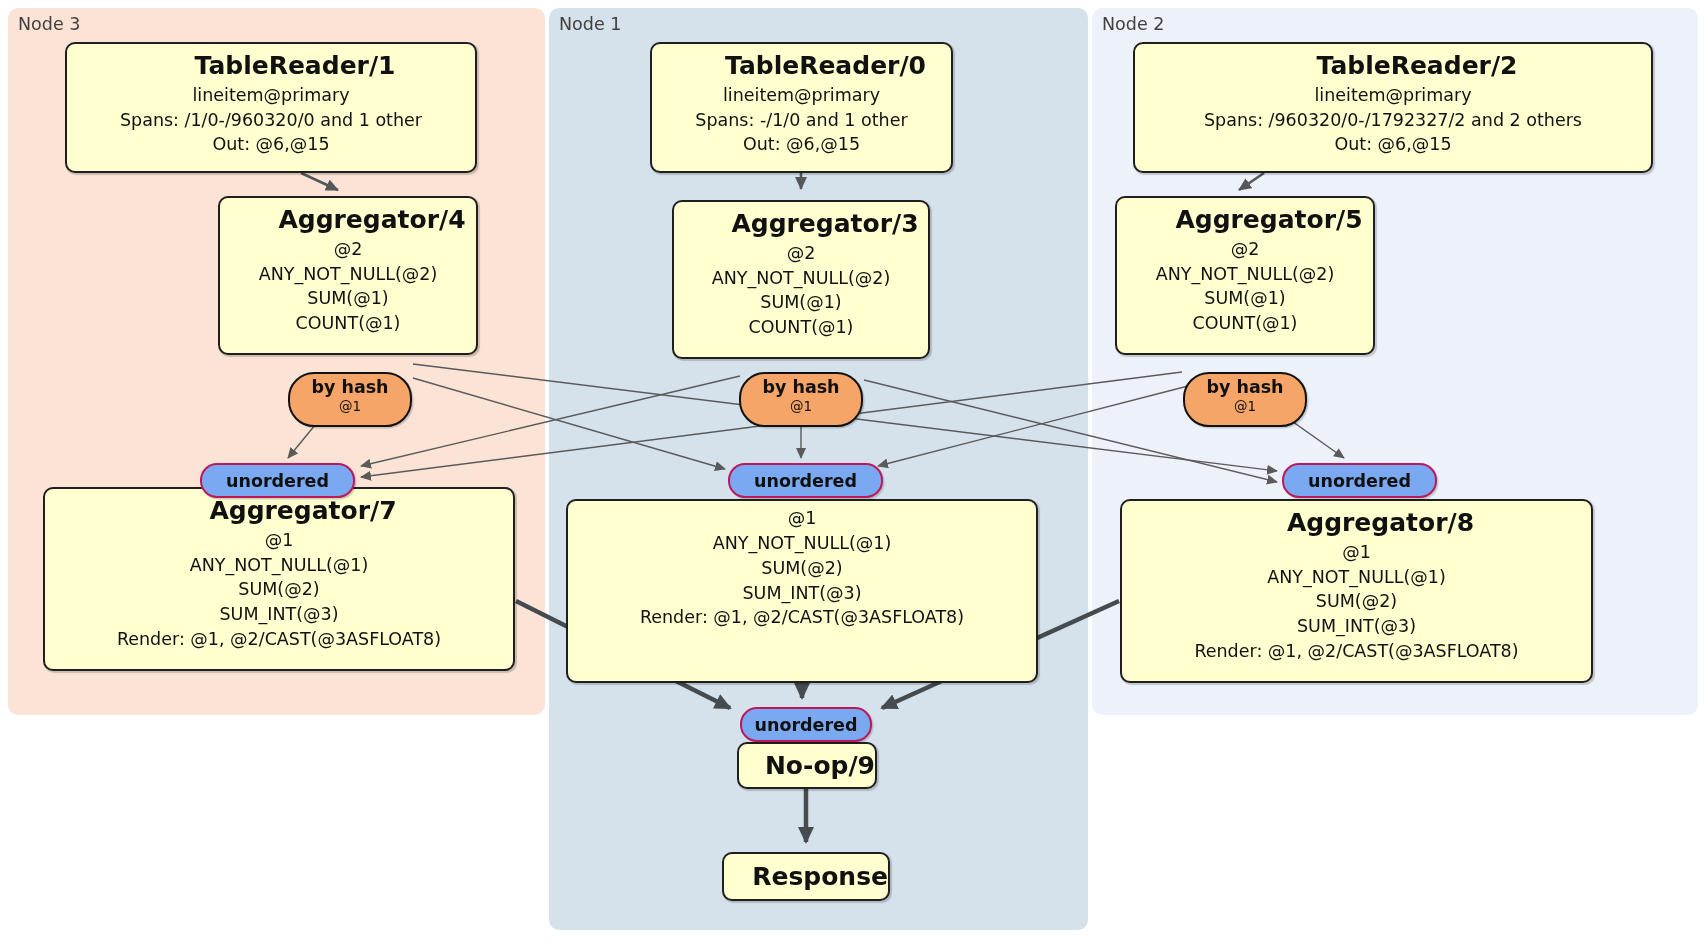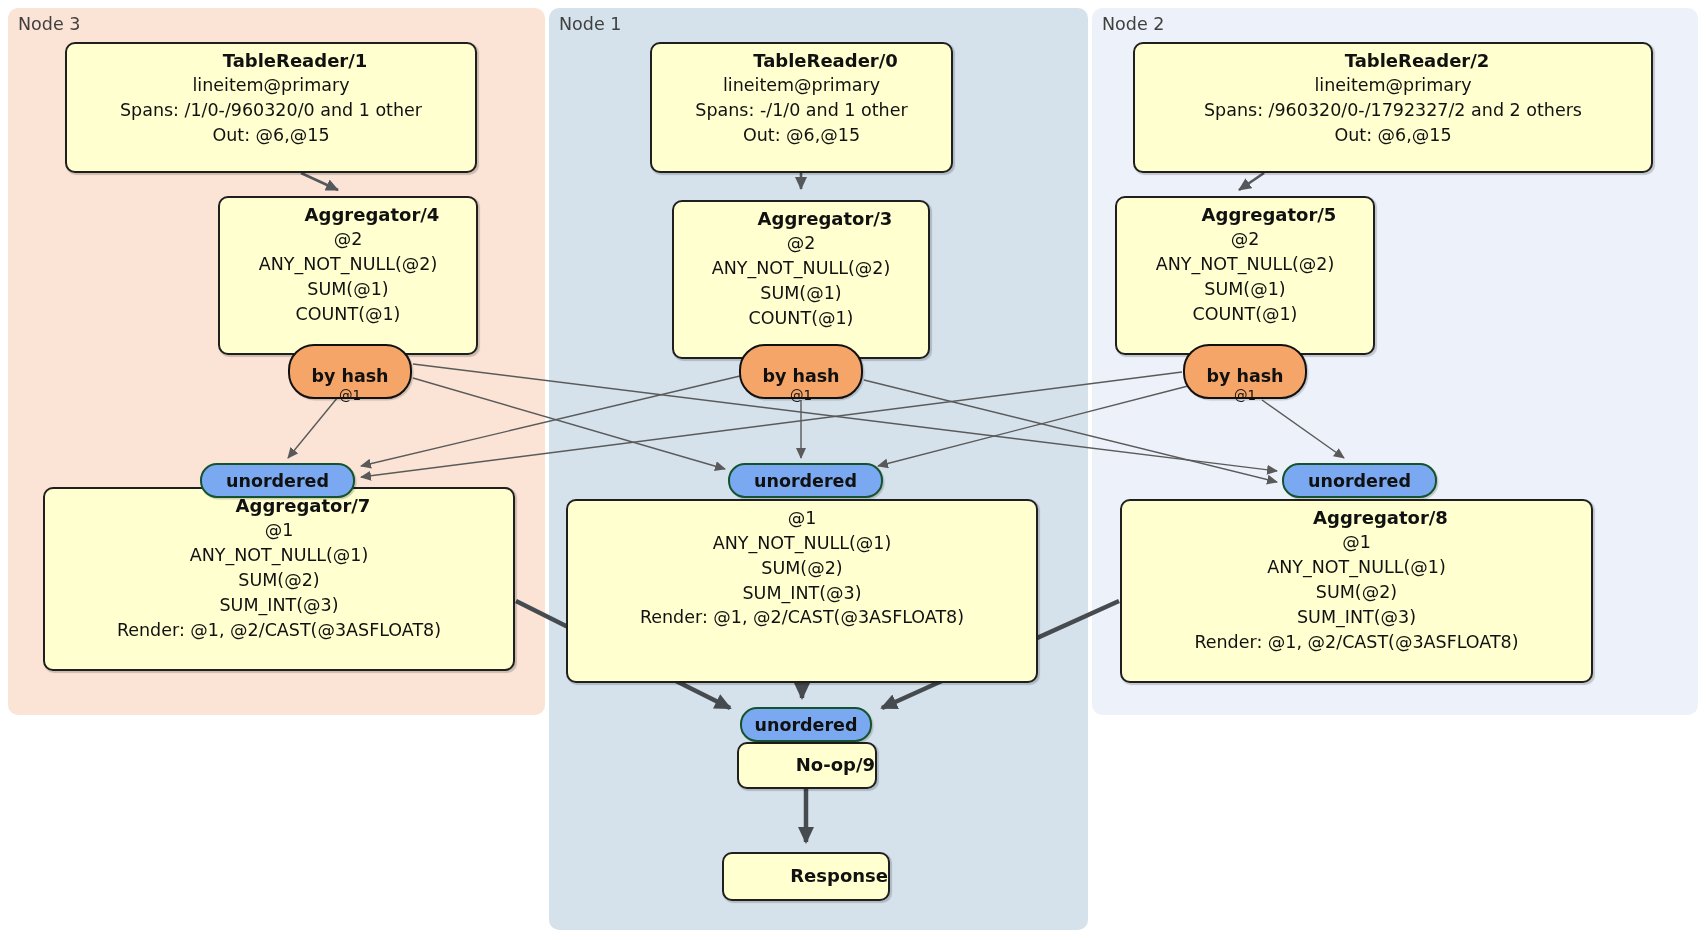--- a/index.html
+++ b/index.html
@@ -10,28 +10,28 @@
   }
   html,body{margin:0;padding:0;background:#ffffff;}
   body{font-family:"DejaVu Sans","Liberation Sans",sans-serif;color:#111;}
   .stage{position:relative;width:1708px;height:940px;overflow:hidden;background:#fff;}
   .panel{position:absolute;border-radius:10px;z-index:1;}
   .panel-label{position:absolute;left:10px;top:6px;font-size:17.5px;color:#404040;white-space:nowrap;}
   .edges{position:absolute;left:0;top:0;z-index:2;}
   .box{position:absolute;background:var(--box-fill);border:2px solid var(--box-border);
        border-radius:10px;box-sizing:border-box;text-align:center;z-index:3;
        box-shadow:1.5px 1.5px 1px rgba(0,0,0,0.18);padding-top:5px;}
-  .box-title{font-weight:bold;font-size:18px;line-height:1.35;white-space:nowrap;padding-left:48px;}
+  .box-title{font-weight:bold;font-size:25px;line-height:1.35;white-space:nowrap;padding-left:48px;}
   .box-line{font-size:17.5px;line-height:1.42;white-space:nowrap;}
   .oval-hash{position:absolute;background:var(--hash-fill);border:2px solid #111;border-radius:26px;
-       box-sizing:border-box;text-align:center;z-index:4;padding-top:20px;
-       box-shadow:1.5px 1.5px 1px rgba(0,0,0,0.18);}
+       box-sizing:border-box;text-align:center;z-index:4;padding-top:3px;
+       box-shadow:1.5px 1.5px 1px rgba(0,0,0,0.18);margin-top:28px;}
   .oval-hash .t{font-weight:bold;font-size:17.5px;line-height:1.25;}
   .oval-hash .s{font-size:13.5px;line-height:1.1;}
-  .pill{position:absolute;background:var(--stream-fill);border:2px solid #14532d;border-radius:17px;
+  .pill{position:absolute;background:var(--stream-fill);border:2px solid #be185d;border-radius:17px;
        box-sizing:border-box;display:flex;align-items:center;justify-content:center;
        font-weight:bold;font-size:17.5px;z-index:4;box-shadow:1.5px 1.5px 1px rgba(0,0,0,0.18);}
   .center-box{display:flex;align-items:center;justify-content:flex-end;padding-top:0;}
 </style>
 </head>
 <body>
 
 <div class="stage">
 
   <div class="panel" style="left:8px;top:8px;width:537px;height:707px;background:var(--panel-node3);">

